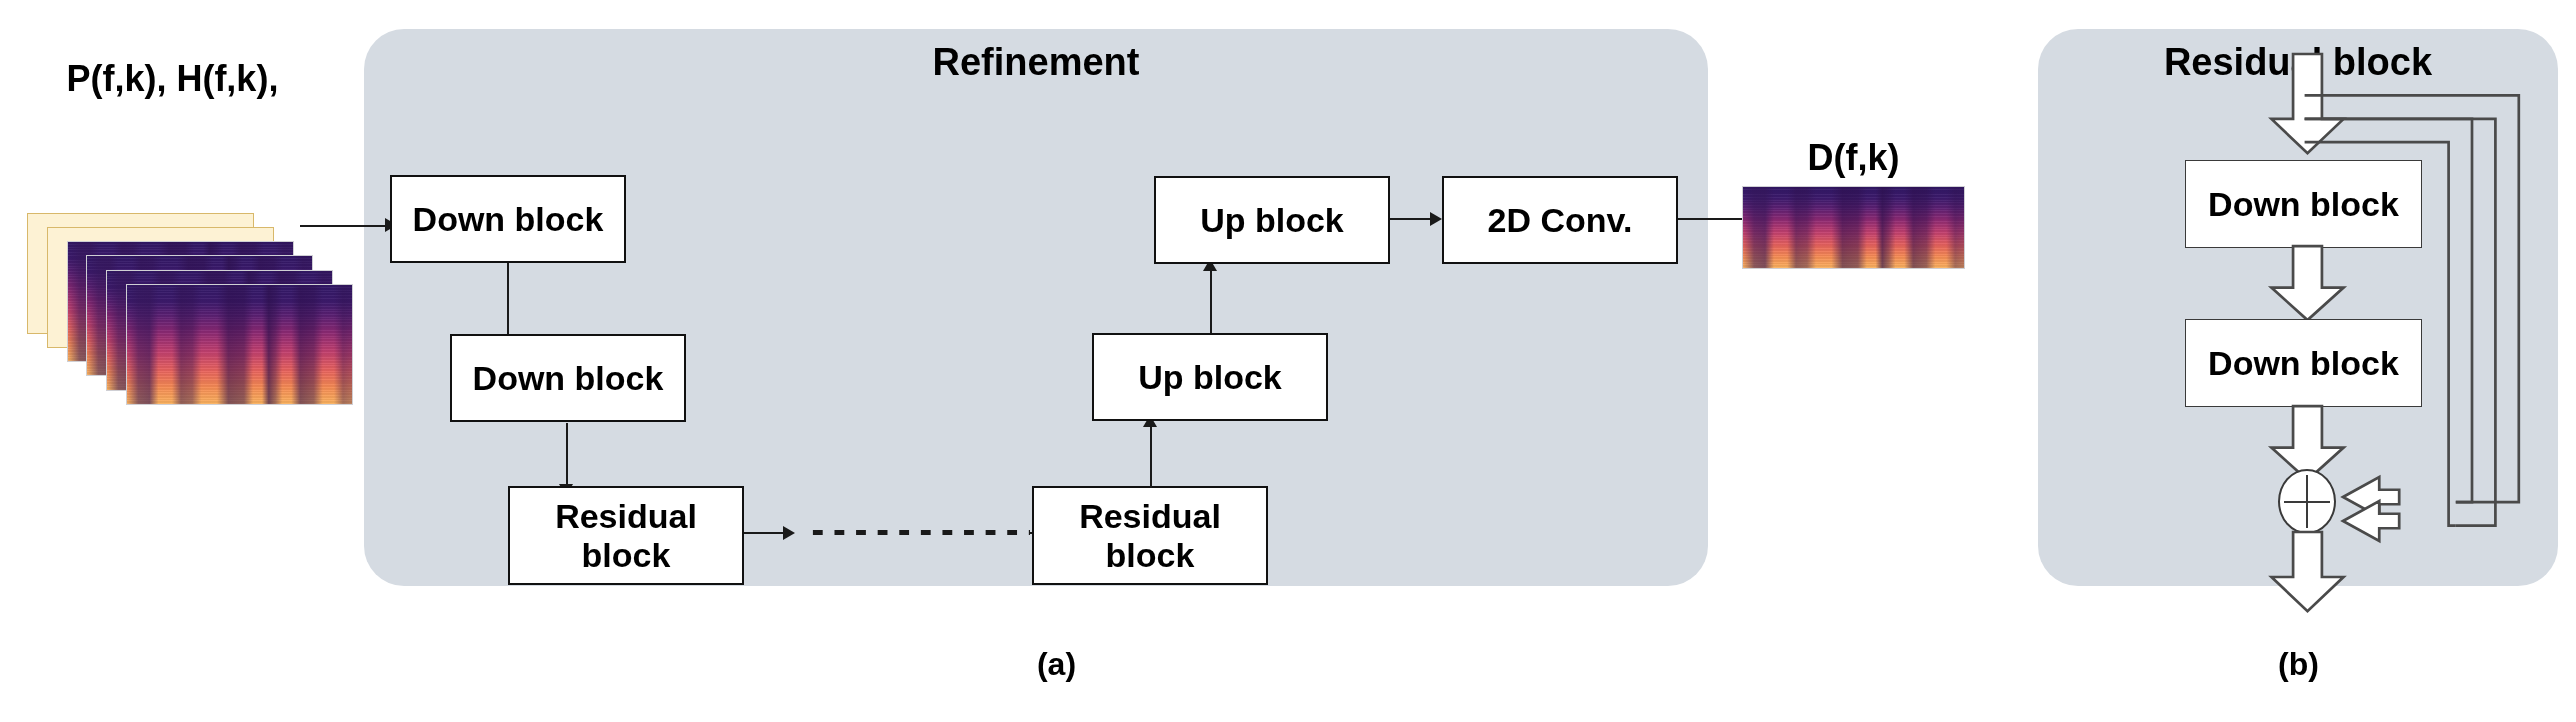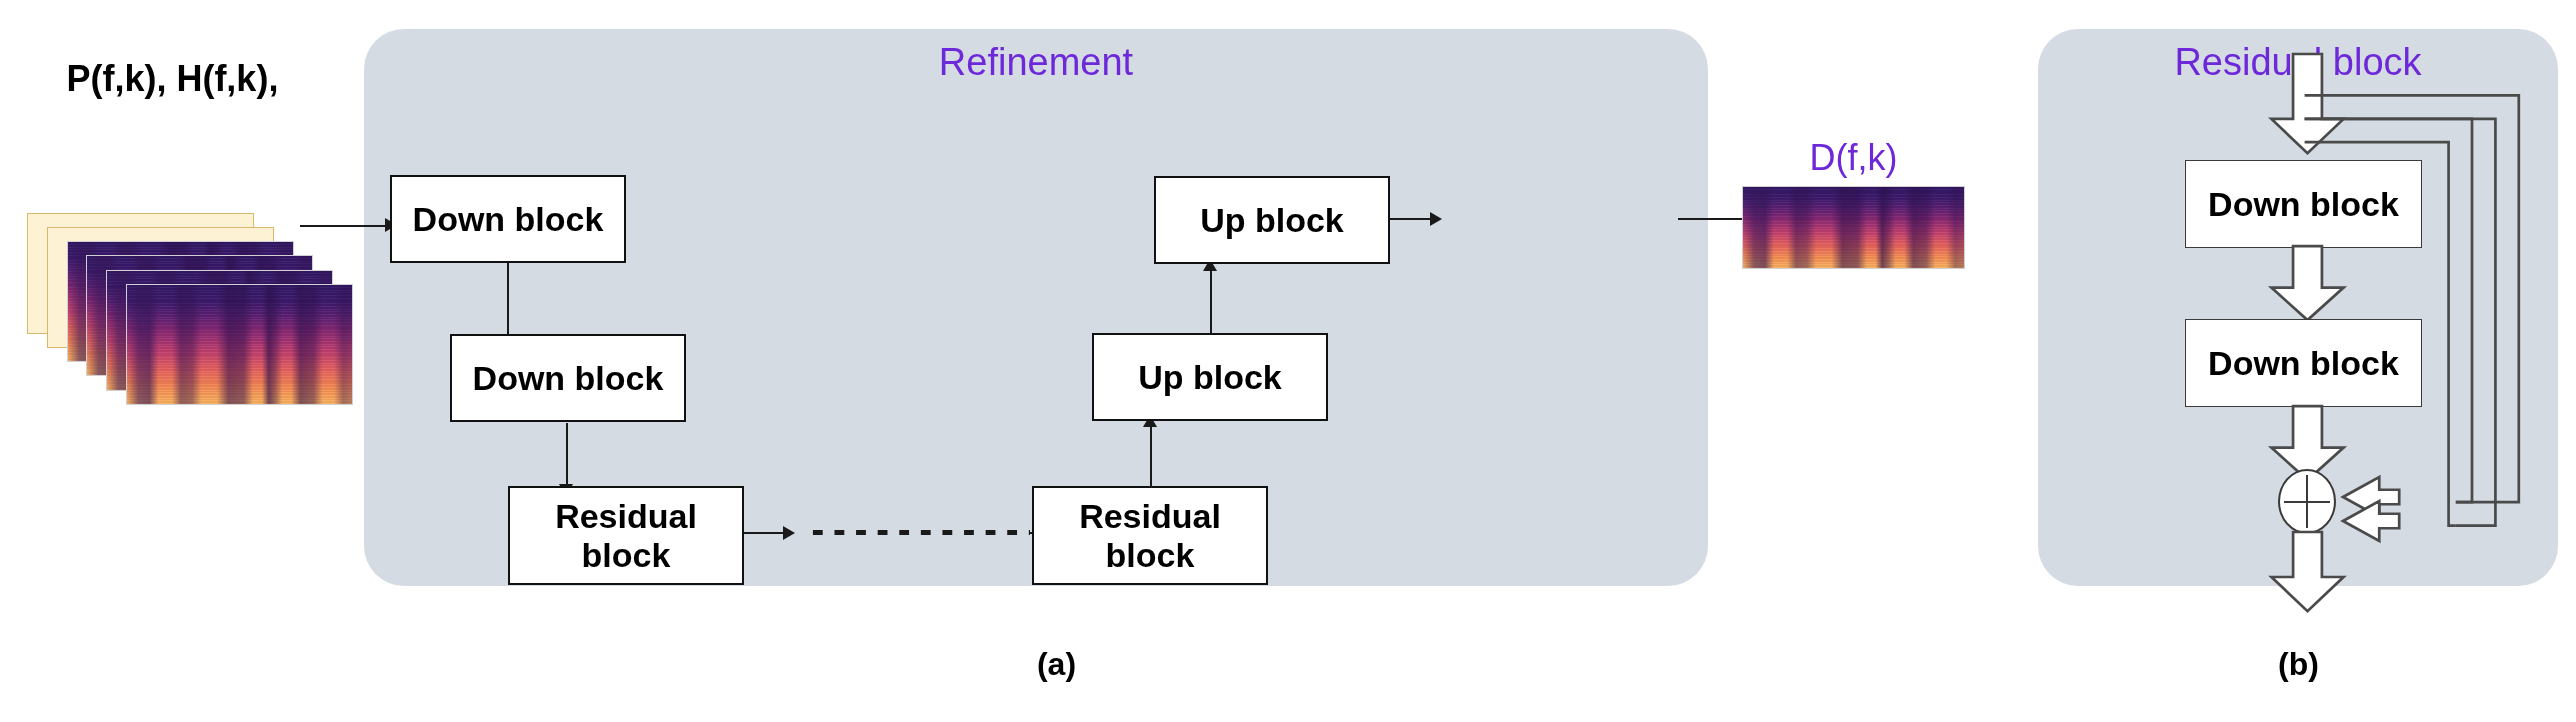--- a/index.html
+++ b/index.html
@@ -2,21 +2,21 @@
 <html style="font-size:14.4px"><head>
 <meta charset="utf-8">
 <style>
   html,body{margin:0;padding:0;background:#ffffff;}
   body{width:2576px;height:723px;position:relative;overflow:hidden;
        font-family:"Liberation Sans","DejaVu Sans",sans-serif;}
   .stage{position:absolute;left:0;top:0;width:2576px;height:723px;}
 
   
   .panel{position:absolute;background:#d5dbe2;border-radius:40px;}
-  .panel-title{position:absolute;font-weight:normal;color:#6d28d9;
+  .panel-title{position:absolute;font-weight:bold;color:#000000;
                text-align:center;white-space:nowrap;}
 
   
   .inputs-label{position:absolute;font-weight:bold;color:#000;
                 text-align:center;line-height:1.18;white-space:nowrap;}
 
   
   .card{position:absolute;box-sizing:border-box;}
   .card.paper{background:#fdf2d4;border:1.8px solid #d8b86a;}
   .spec{position:absolute;box-sizing:border-box;border:0.9px solid #cfcfd4;
@@ -137,20 +137,21 @@
   <div class="box" style="left:1092px;top:333px;width:236px;height:88px;font-size:34px;">Up block</div>
 
   <div class="ln-v" style="left:1210px;top:265px;height:68px;"></div>
   <div class="ah-u" style="left:1203px;top:259px;"></div>
 
   <div class="box" style="left:1154px;top:176px;width:236px;height:88px;font-size:34px;">Up block</div>
 
   <div class="ln-h" style="left:1390px;top:218px;width:43px;"></div>
   <div class="ah-r" style="left:1430px;top:212px;"></div>
 
+  <div class="box" style="left:1442px;top:176px;width:236px;height:88px;font-size:34px;">2D Conv.</div>
 
   <div class="ln-h" style="left:1678px;top:218px;width:77px;"></div>
   <div class="ah-r" style="left:1752px;top:212px;"></div>
 
   <div class="panel-title" style="left:1740px;top:137px;width:227px;font-size:36px;">D(f,k)</div>
   <div class="spec" style="left:1742px;top:186px;width:223px;height:83px;"></div>
 
   <div class="caption" style="left:944px;top:646px;width:225px;font-size:32px;">(a)</div>
 
   <div class="panel" style="left:2038px;top:29px;width:520px;height:557px;"></div>

